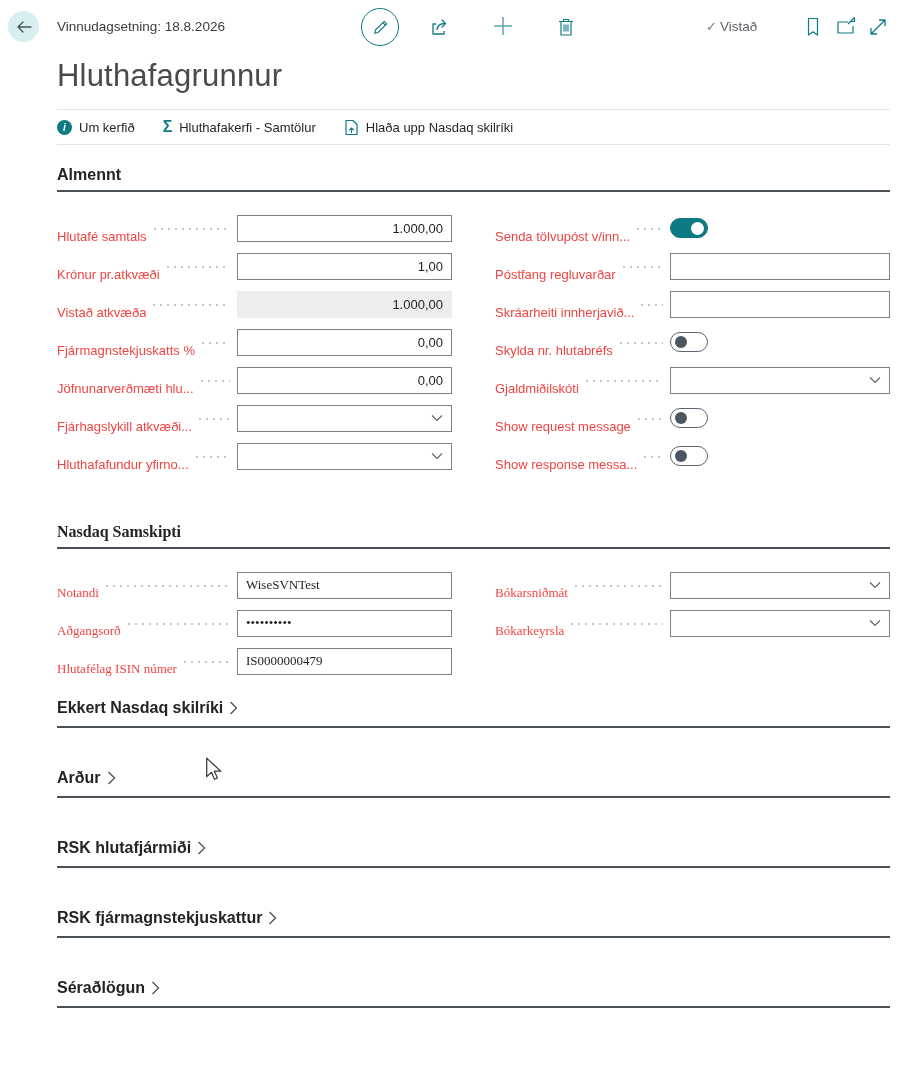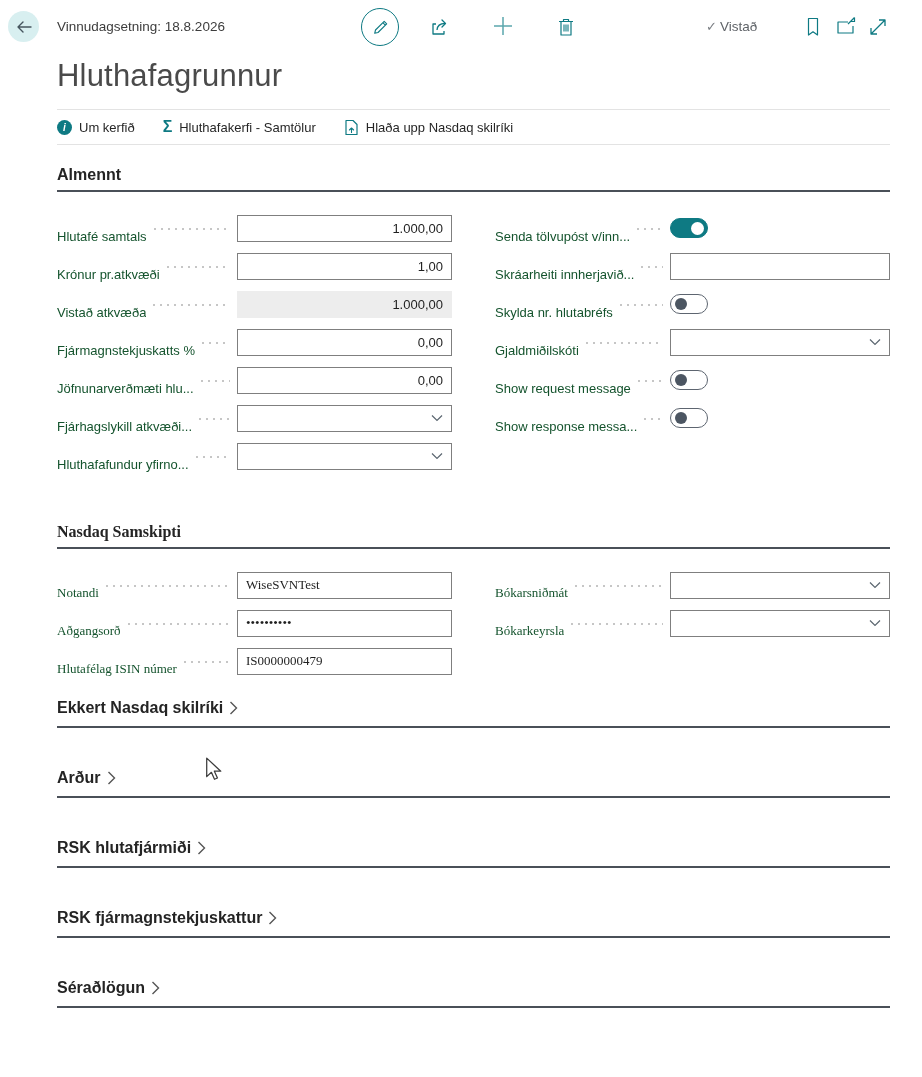--- a/index.html
+++ b/index.html
@@ -36,21 +36,21 @@
 
   
   .content { margin:0 32px 0 57px; }
   .sect-head { font-size:16px; font-weight:bold; color:#242424; padding-bottom:6px;
     border-bottom:2px solid #4a5058; cursor:pointer; }
   .sect-almennt { margin-top:21px; }
   .sect-nasdaq { margin-top:48px;font-family:Liberation Serif, serif; }
   .columns { display:flex; gap:43px; margin-top:17px; }
   .col { width:395px; }
   .frow { display:flex; align-items:center; height:38px; }
-  .flabel { font-size:13px; color:#14532d; white-space:nowrap; overflow:hidden;
+  .flabel { font-size:13px; color:#ef4444; white-space:nowrap; overflow:hidden;
     flex-shrink:0;margin-top:16px; }
   .dots { flex:1; height:3px; margin:2px 7px 0 7px;
     background-image:radial-gradient(circle at 1.2px 1.2px,#c6c6c6 1.1px,transparent 1.3px);
     background-size:7px 3px; background-repeat:repeat-x; }
   .ctrl { flex-shrink:0; width:215px; position:relative; }
   .col-right .ctrl { width:220px; }
   input.field { width:100%; height:27px; border:1px solid #7f7f7f; background:#fff;
     font-family:inherit; font-size:13px; color:#1f1f1f; padding:0 8px; outline:none; }
   input.num { text-align:right; }
   input.disabled { background:#ededed; border-color:#ededed; }
@@ -224,20 +224,25 @@
           <div class="frow">
             <span class="flabel">Senda tölvupóst v/inn...</span>
             <span class="dots"></span>
             <span class="ctrl">
                 <span class="toggle" style="display:block" data-state="on">
                   <span class="knob" style="display:block"></span>
                 </span>
               </span>
           </div>
 
+          <div class="frow">
+            <span class="flabel">Póstfang regluvarðar</span>
+            <span class="dots"></span>
+            <span class="ctrl"><input class="field" value="" style=""></span>
+          </div>
 
           <div class="frow">
             <span class="flabel">Skráarheiti innherjavið...</span>
             <span class="dots"></span>
             <span class="ctrl"><input class="field" value="" style=""></span>
           </div>
 
           <div class="frow">
             <span class="flabel">Skylda nr. hlutabréfs</span>
             <span class="dots"></span>

